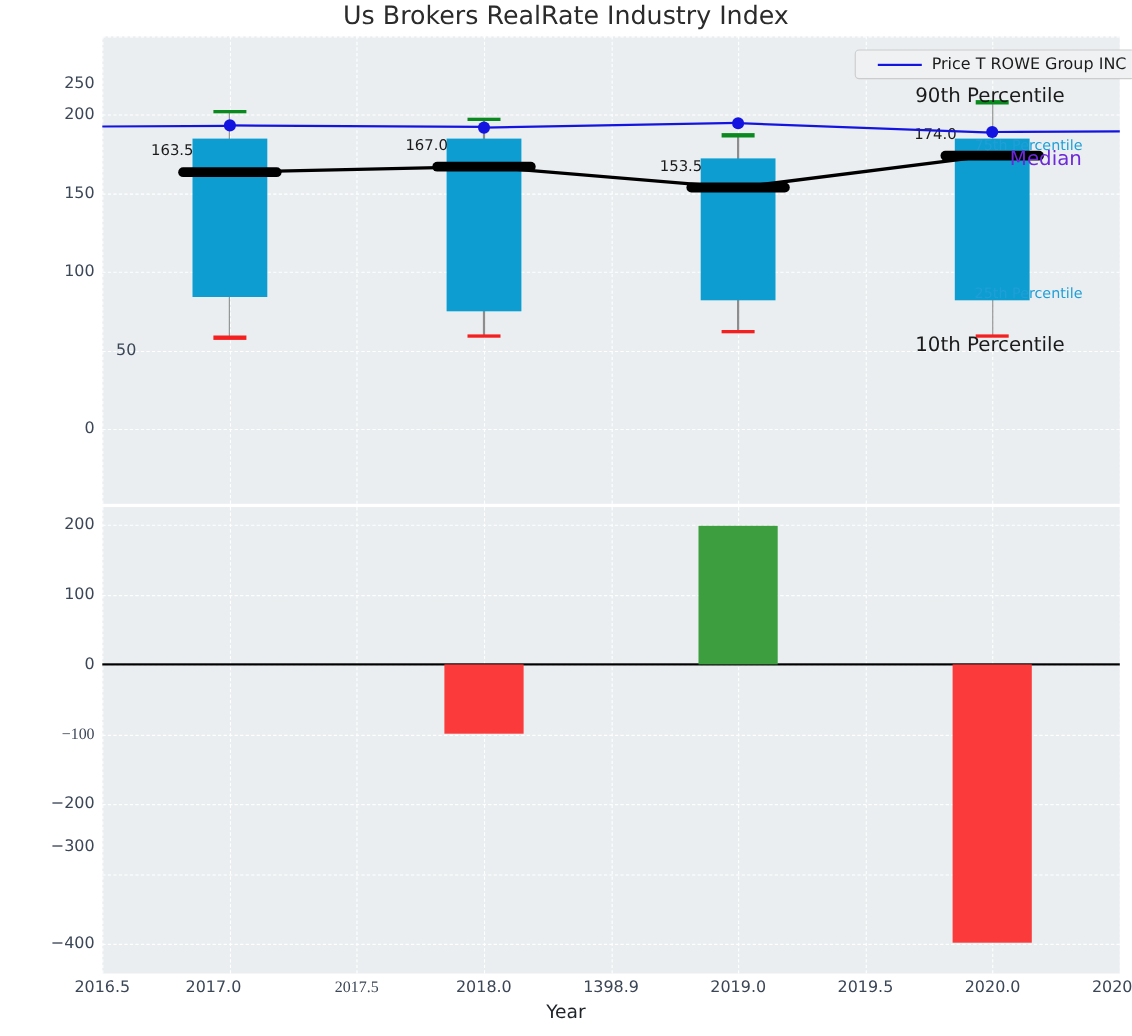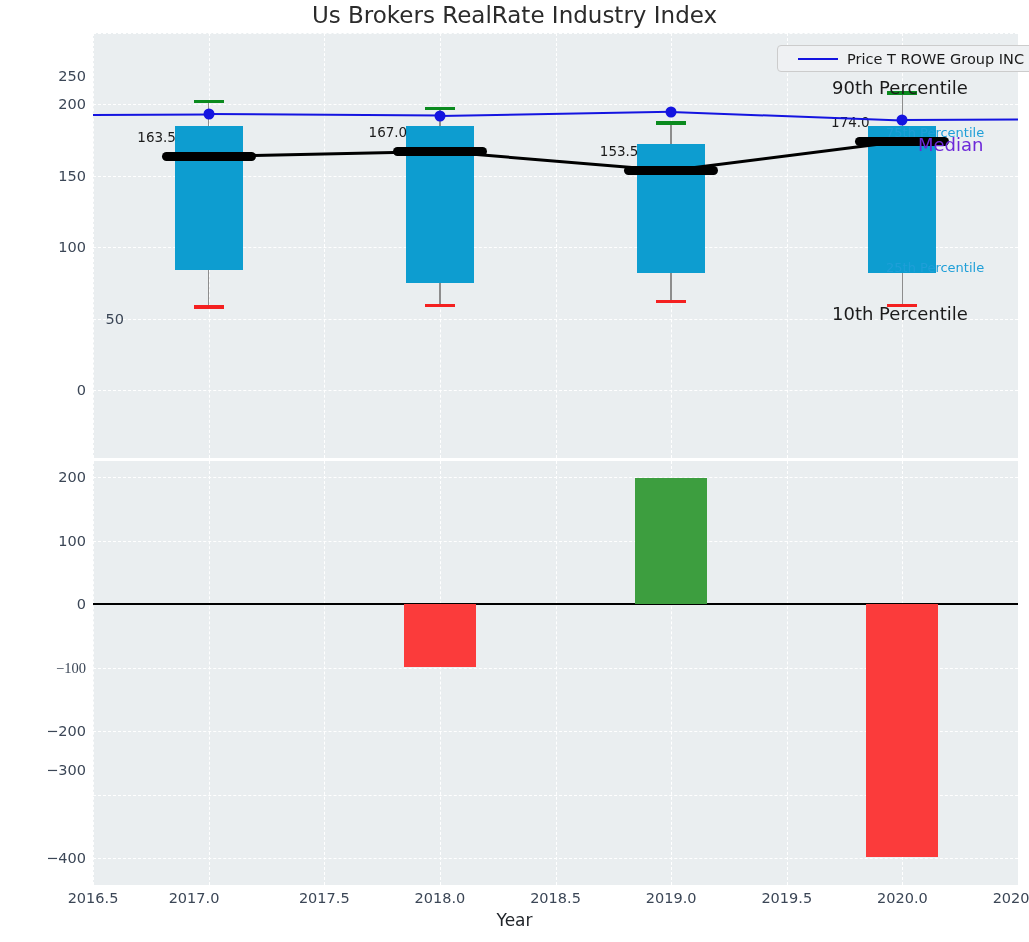--- a/index.html
+++ b/index.html
@@ -230,23 +230,23 @@
       <div class="ytick-wrap" style="top: 390px;">0</div>
       <div class="ytick-wrap" style="top: 477px;">200</div>
       <div class="ytick-wrap" style="top: 540.5px;">100</div>
       <div class="ytick-wrap" style="top: 604px;">0</div>
       <div class="ytick-wrap" style="top: 667.5px; font-family: Liberation Serif, serif;">−100</div>
       <div class="ytick-wrap" style="top: 731px;">−200</div>
       <div class="ytick-wrap" style="top: 770px;">−300</div>
       <div class="ytick-wrap" style="top: 858px;">−400</div>
       <div class="xtick-wrap" style="left: 93px;">2016.5</div>
       <div class="xtick-wrap" style="left: 194px;">2017.0</div>
-      <div class="xtick-wrap" style="left: 324.25px;">2017.5</div>
+      <div class="xtick-wrap" style="left: 324.25px; font-family: Liberation Serif, serif;">2017.5</div>
       <div class="xtick-wrap" style="left: 439.875px;">2018.0</div>
-      <div class="xtick-wrap" style="left: 555.5px;">2018.5</div>
+      <div class="xtick-wrap" style="left: 555.5px;">1398.9</div>
       <div class="xtick-wrap" style="left: 671.125px;">2019.0</div>
       <div class="xtick-wrap" style="left: 786.75px;">2019.5</div>
       <div class="xtick-wrap" style="left: 902.375px;">2020.0</div>
       <div class="xtick-wrap" style="left: 1018px;">2020.5</div>
       <div class="whisker-line" style="left: 207.825px; top: 101.544px; height: 205.632px;"></div>
       <div class="box" style="left: 174.625px; top: 125.82px; width: 68px; height: 144.228px;"></div>
       <div class="cap upper" style="left: 193.625px; top: 99.844px; width: 30px;"></div>
       <div class="cap lower" style="left: 193.625px; top: 305.476px; width: 30px;"></div>
       <div class="whisker-line" style="left: 439.075px; top: 108.684px; height: 197.064px;"></div>
       <div class="box" style="left: 405.875px; top: 125.82px; width: 68px; height: 157.08px;"></div>

